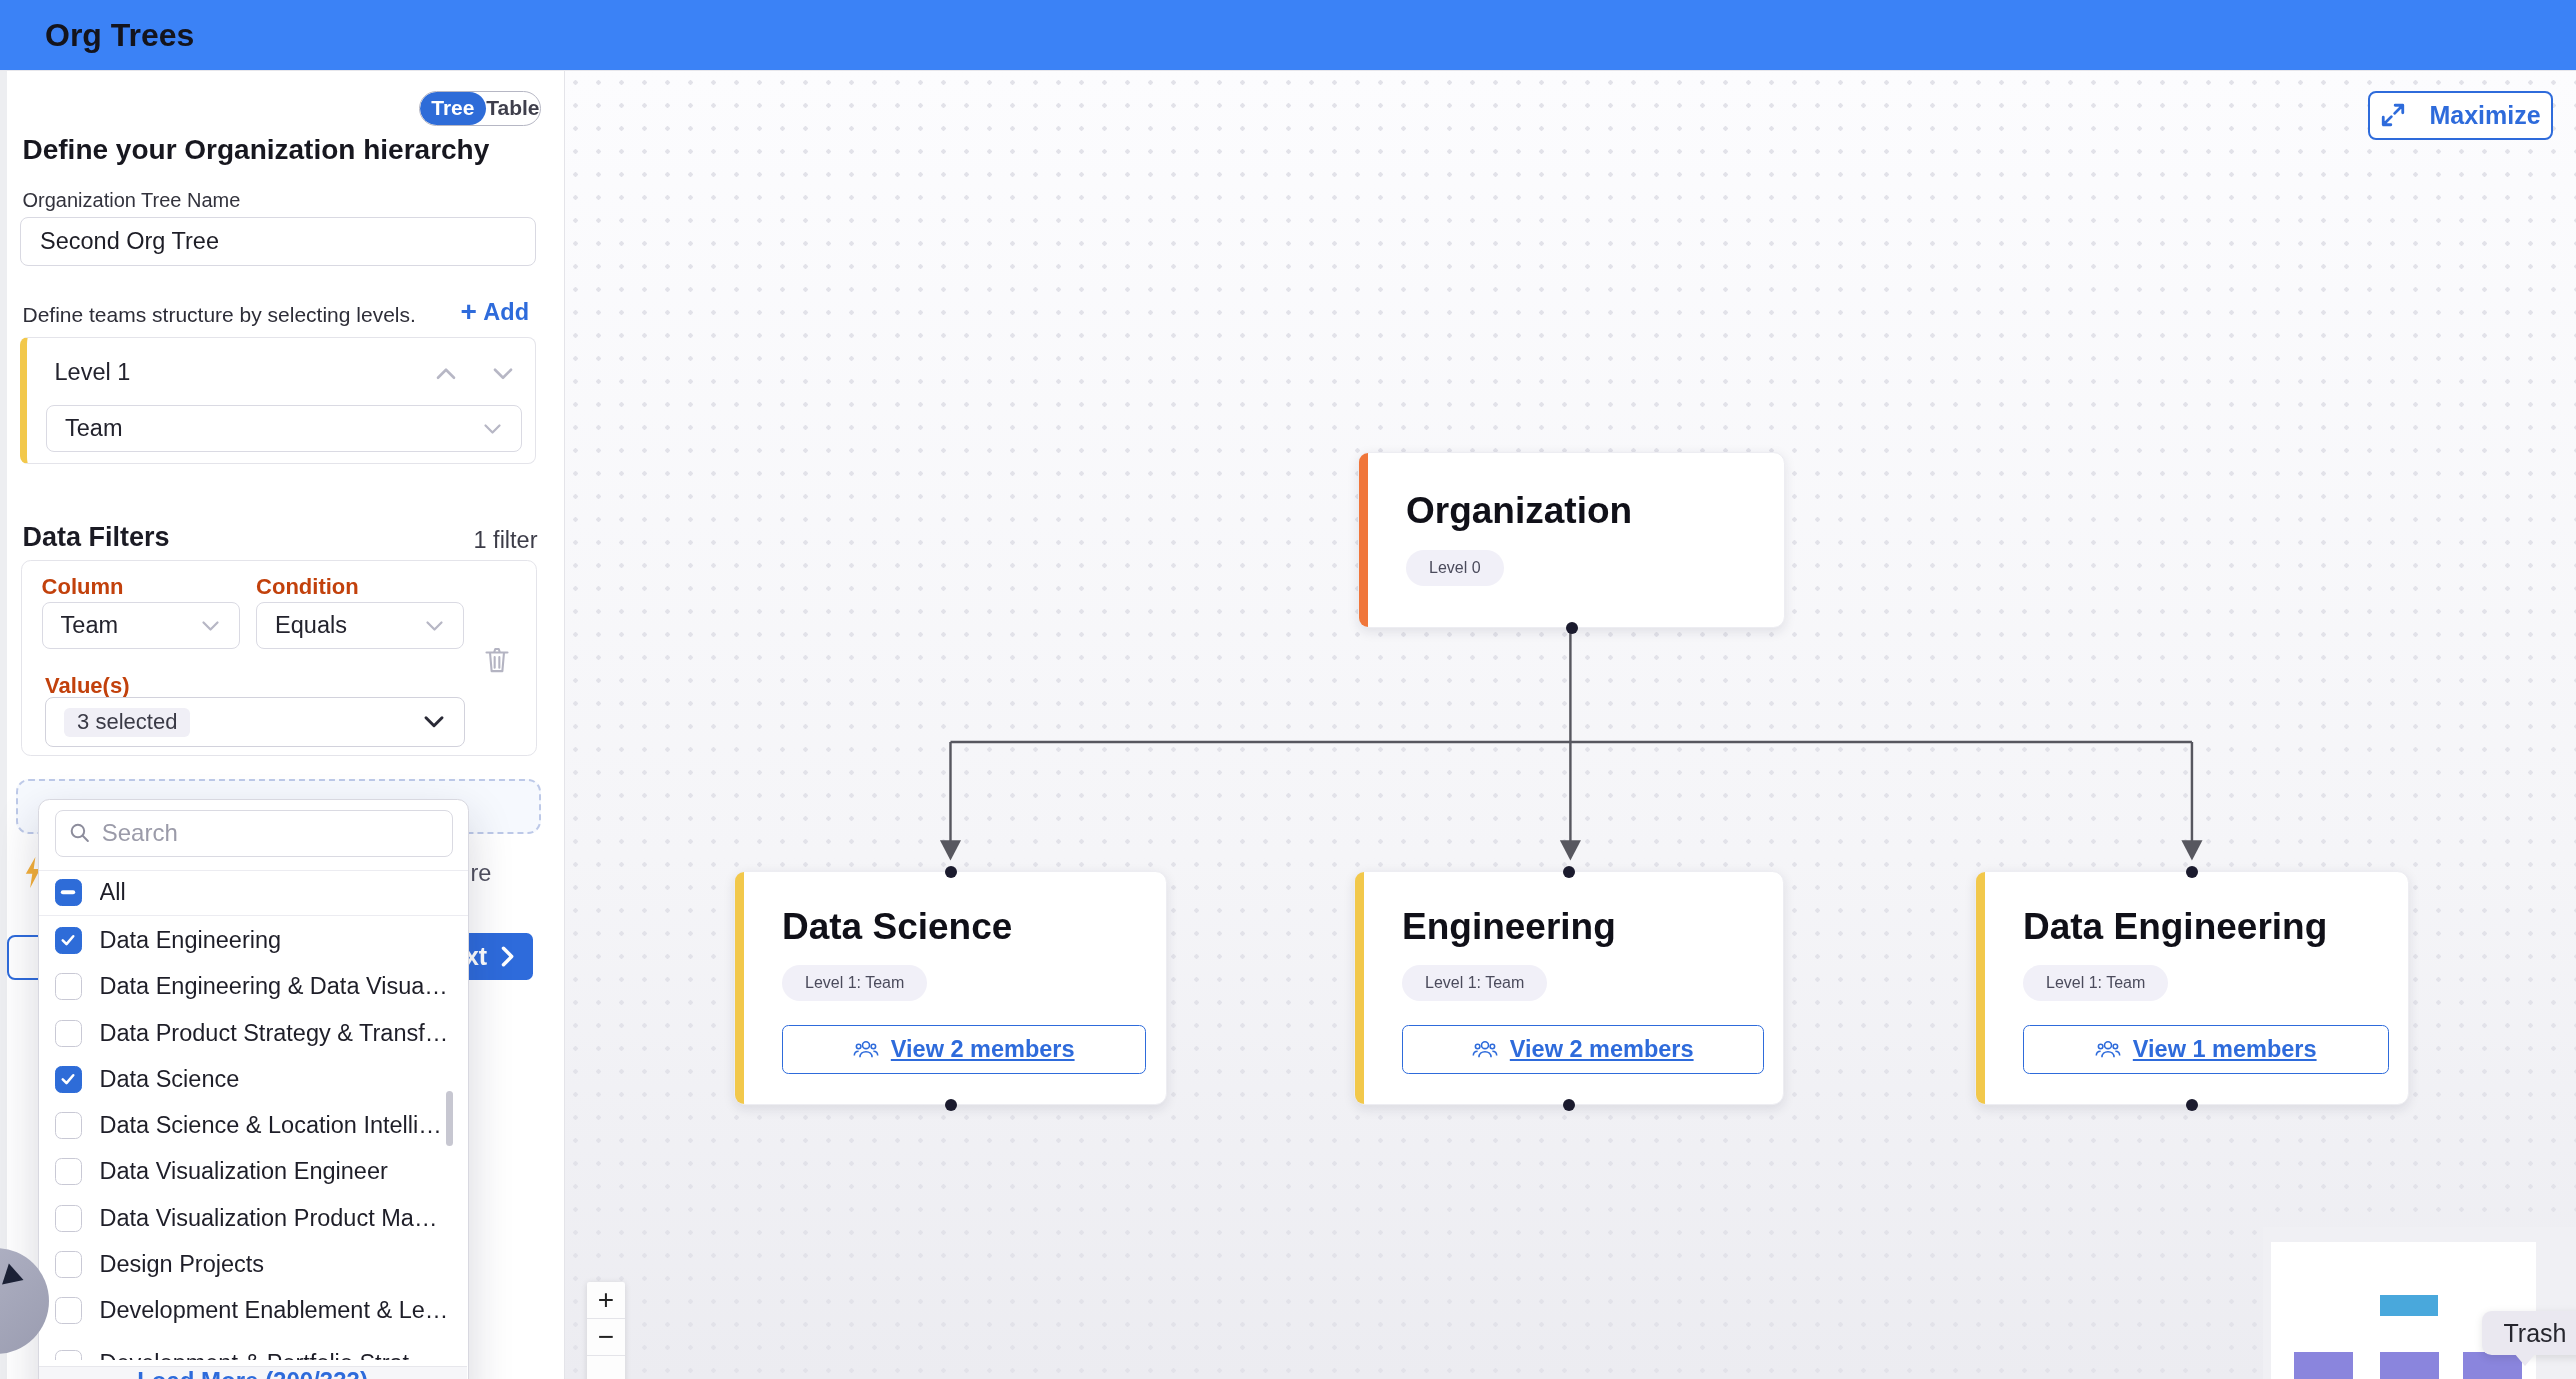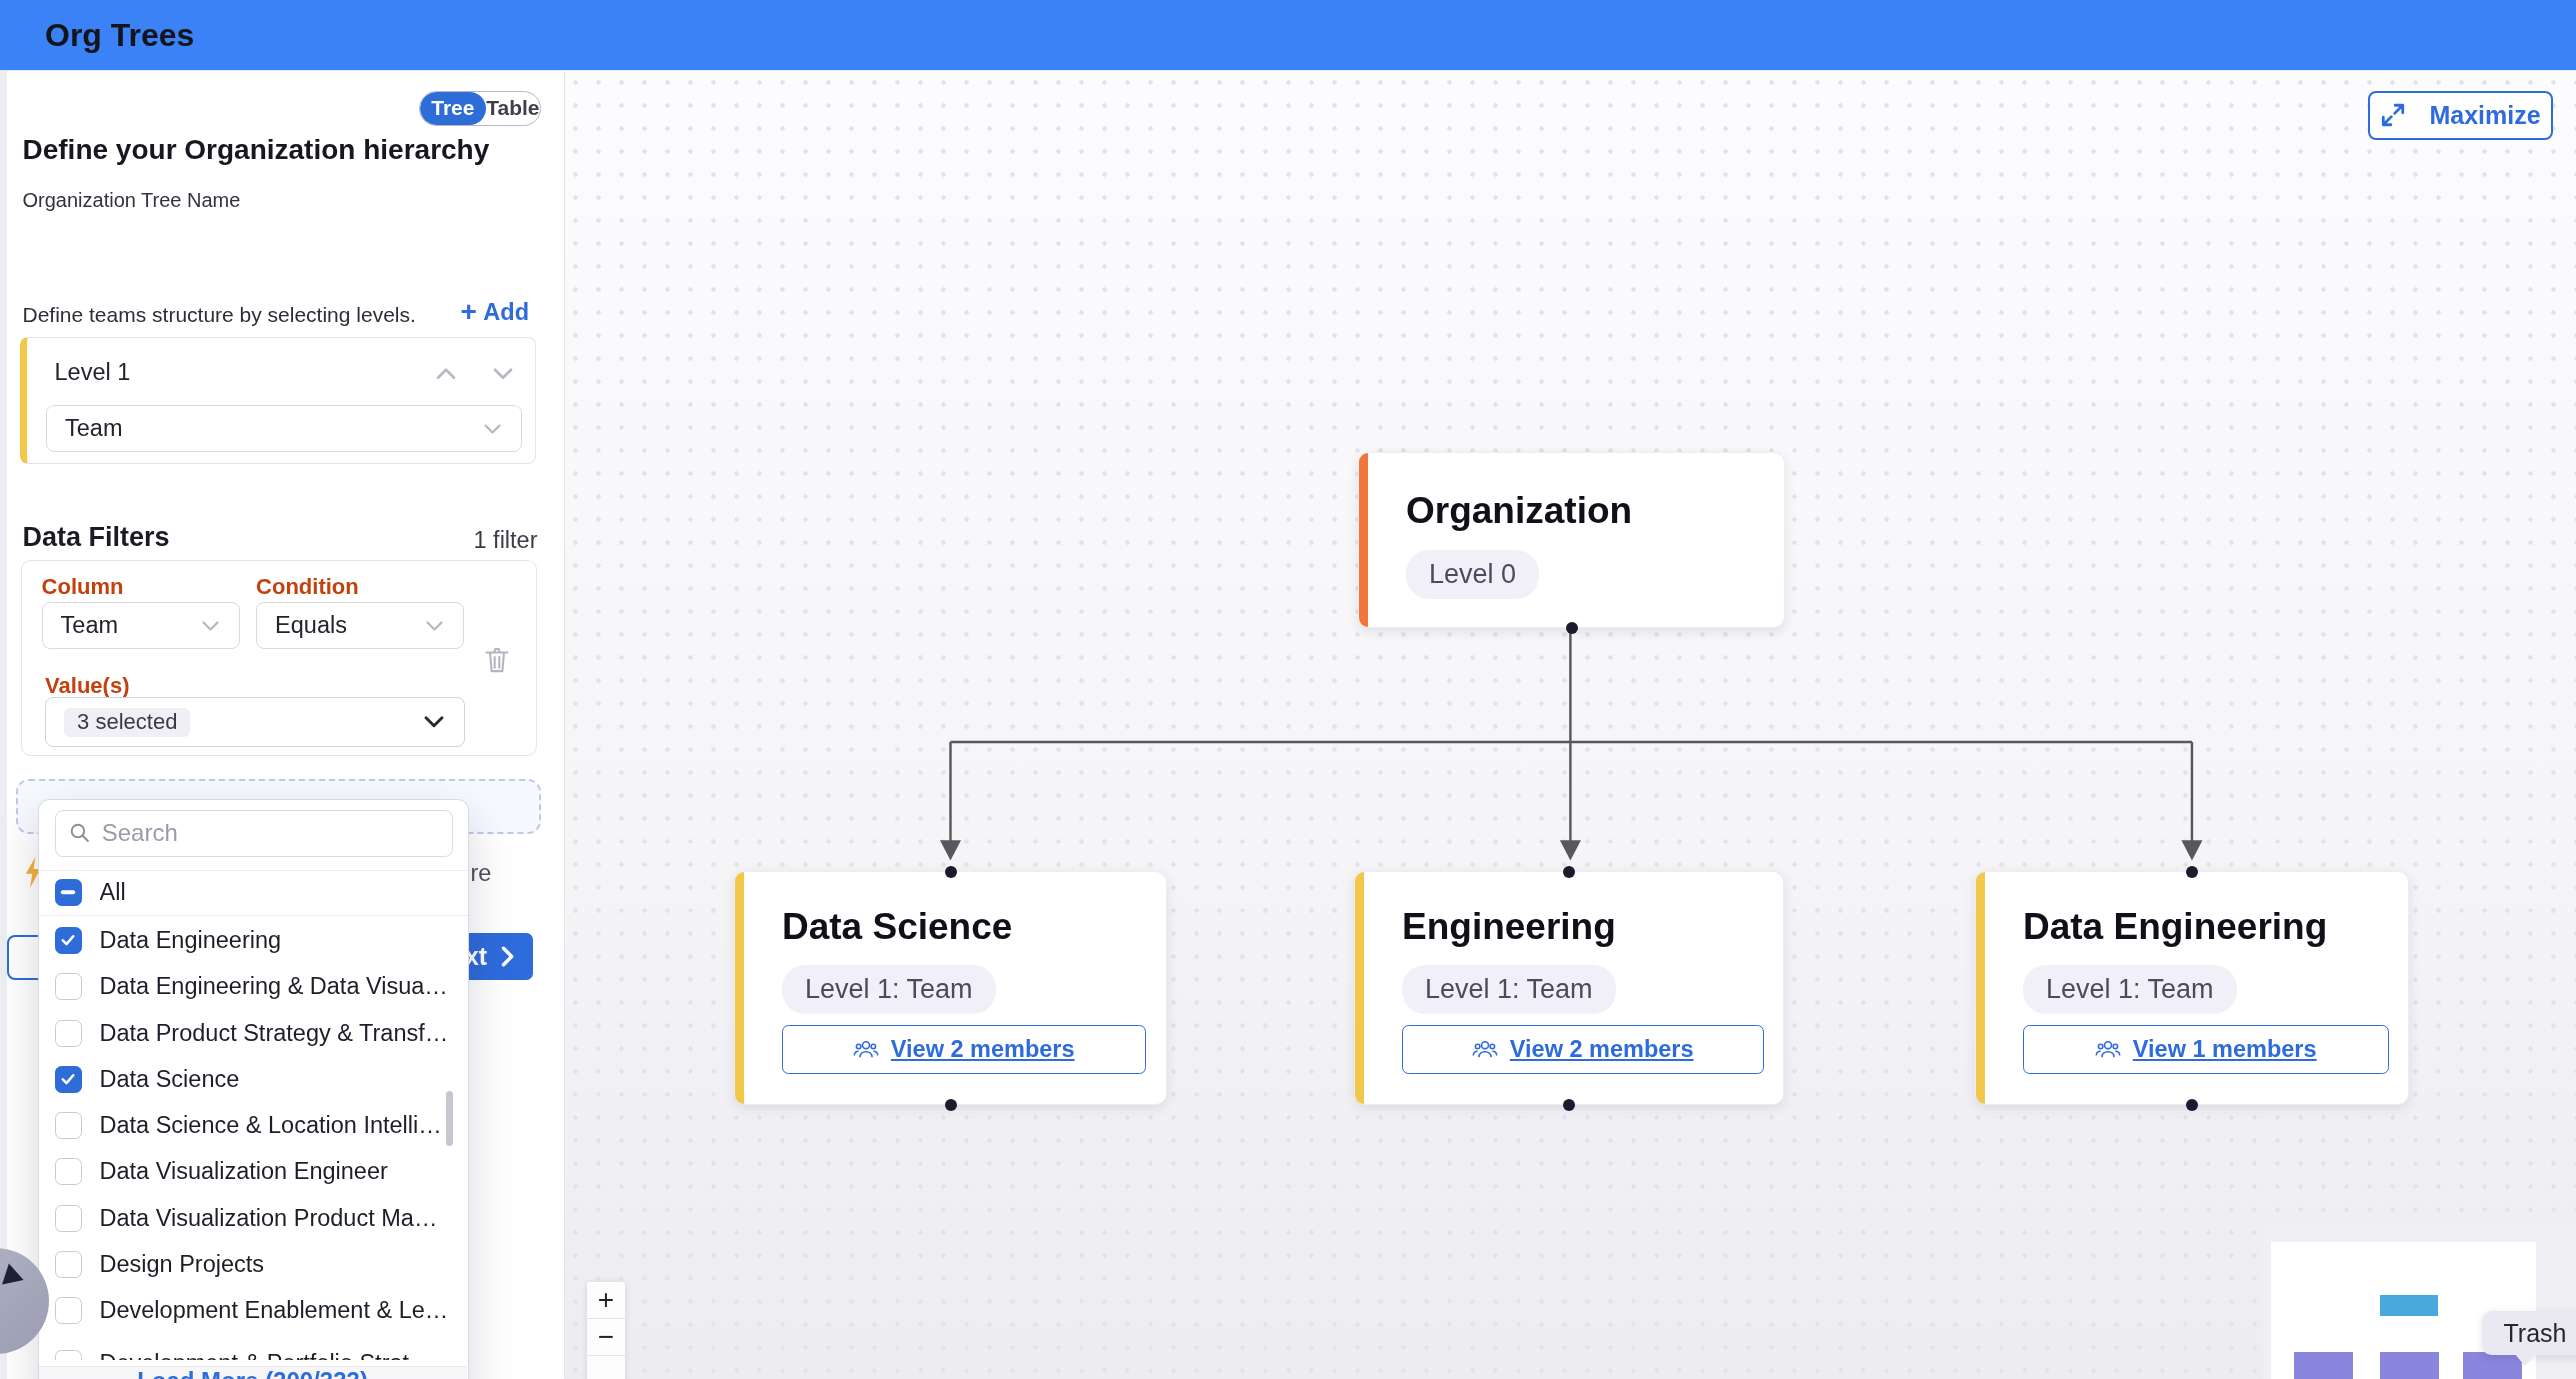--- a/index.html
+++ b/index.html
@@ -60,21 +60,21 @@
 
   
   #canvas{left:564px;top:71px;width:2012px;height:1308px;overflow:hidden;z-index:1;
           background-image:radial-gradient(circle,#e2e2e9 2px,rgba(0,0,0,0) 2.4px),linear-gradient(180deg,#fcfcfe 0%,#f5f5f8 60%,#ececf1 100%);
           background-size:23px 23px,100% 100%}
   .maxbtn{border:2.4px solid #2e6bdb;border-radius:8px;background:#fff;display:flex;align-items:center;justify-content:center;gap:23px;color:#2e6bdb;font-size:25px;font-weight:700}
 
   .node{position:absolute;background:#fff;border-radius:11.4px;box-shadow:0 3.2px 11.4px rgba(25,25,60,.10);border:0.8px solid #ededf2}
   .node .bar{position:absolute;left:0;top:0;bottom:0;width:9px;border-radius:11.4px 0 0 11.4px}
   .node .ntitle{position:absolute;left:47px;font-size:37px;font-weight:700;color:#101018}
-  .node .badge{position:absolute;left:47px;background:#f1f0f8;color:#4b4b5c;font-size:27px;border-radius:23px;padding:9px 23px}
+  .node .badge{position:absolute;left:47px;background:#f1f0f8;color:#4b4b5c;font-size:16px;border-radius:23px;padding:9px 23px}
   .node .members{position:absolute;left:47px;height:49px;border:1.6px solid #2e6bdb;border-radius:6.5px;background:#fff;display:flex;align-items:center;justify-content:center;gap:11.4px}
   .node .members span{color:#2e6bdb;font-size:23.5px;font-weight:600;text-decoration:underline}
   .handle{position:absolute;width:12px;height:12px;border-radius:50%;background:#1b1b2e;left:50%;transform:translateX(-50%)}
   .handle.top{top:-6.5px}.handle.bottom{bottom:-6.5px}
 
   .zoomctl{position:absolute;left:23px;top:1211px;width:38px;box-shadow:0 1.6px 6.5px rgba(0,0,0,.12);border-radius:2.4px;overflow:hidden}
   .zoomctl .zbtn{width:38px;height:37px;background:#fdfdfd;border-bottom:0.8px solid #e4e4e9;display:flex;align-items:center;justify-content:center;font-size:28px;color:#222}
 
   #minimap{position:absolute;left:1699px;top:1156px;width:313px;height:153px;background:#f0f0f4}
   #minimap .inner{position:absolute;left:8px;top:14.6px;width:265px;height:138px;background:#fff}
@@ -97,20 +97,21 @@
 <div class="abs" id="panel">
 
   <div class="abs toggle" style="left:412px;top:19.5px;width:122px;height:35px">
     <div class="seg active" style="width:71px">Tree</div>
     <div class="seg idle" style="flex:1">Table</div>
   </div>
 
   <div class="abs h1" style="left:16px;top:63px">Define your Organization hierarchy</div>
 
   <div class="abs lbl" style="left:16px;top:118px">Organization Tree Name</div>
+  <input class="abs field" style="left: 13px; top: 146px; width: 516px; height: 49px;" value="Second Org Tree">
 
   <div class="abs hint" style="left:16px;top:232px">Define teams structure by selecting levels.</div>
   <div class="abs addbtn" style="left:454px;top:227px">
     <span class="plus">+</span>
     <span>Add</span>
   </div>
 
   <div class="abs levelcard" style="left:13px;top:266px;width:516px;height:127px">
     <div class="abs" style="left:28px;top:21px;font-size:23.5px;color:#23232e">Level 1</div>
     <svg class="abs" style="left:407px;top:26px" width="24" height="19.5" viewBox="0 0 24 18">

